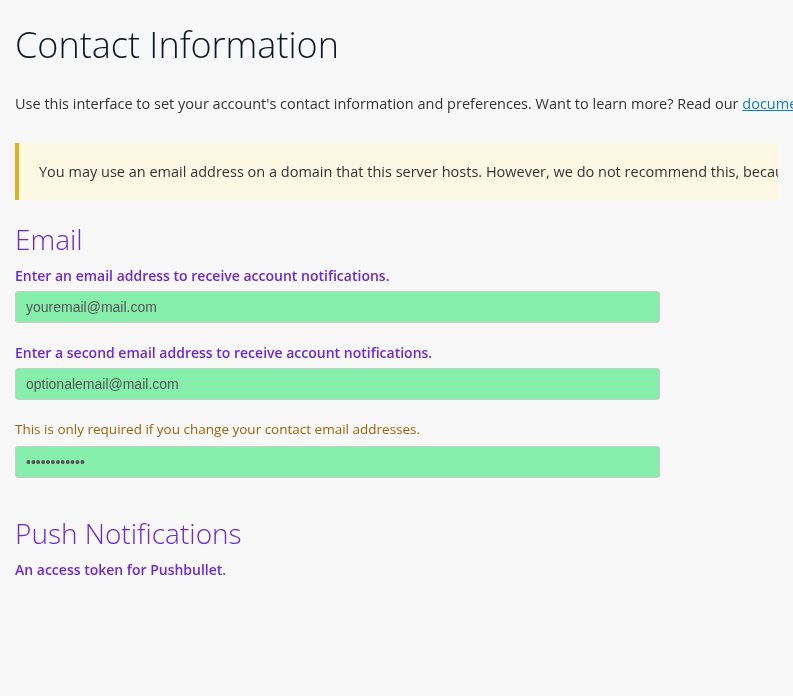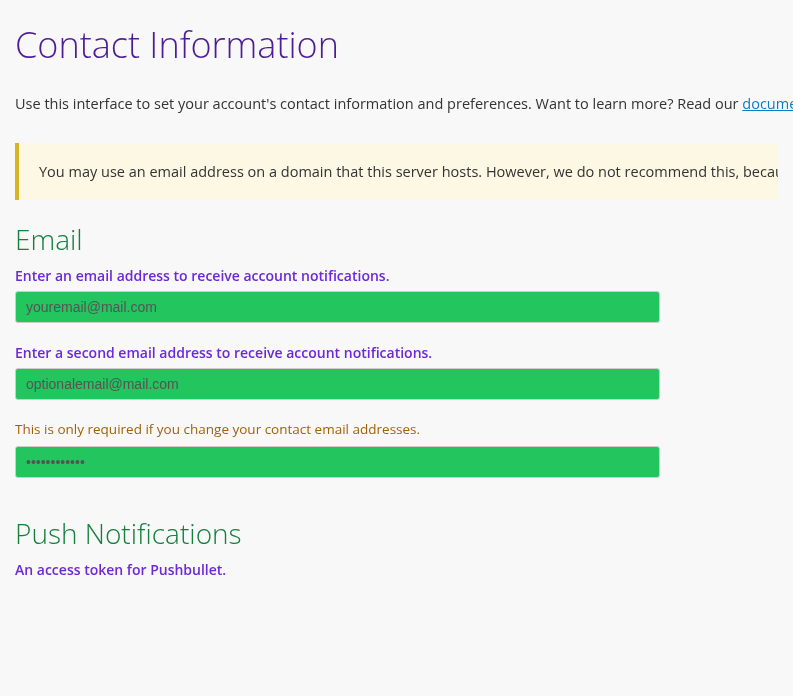--- a/index.html
+++ b/index.html
@@ -11,28 +11,28 @@
       font-family: -apple-system, BlinkMacSystemFont, "Segoe UI", "Open Sans", Helvetica, Arial, sans-serif;
       background: #f8f8f8;
       color: #333;
       padding: 0 15px;
       width: 793px;
       overflow: hidden;
     }
     h1 {
       font-size: 36px;
       font-weight: 300;
-      color: #4c1d95;
+      color: #0f172a;
       margin-top: 20px;
       margin-bottom: 25px;
     }
     h2 {
       font-size: 28px;
       font-weight: 300;
-      color: #15803d;
+      color: #6d28d9;
       margin-top: 18px;
       margin-bottom: 8px;
     }
     .intro {
       font-size: 14.5px;
       color: #333;
       margin-bottom: 30px;
       white-space: nowrap;
     }
     .intro a {
@@ -67,21 +67,21 @@
       margin-bottom: 8px;
     }
     .form-input {
       width: 645px;
       height: 32px;
       padding: 6px 10px;
       border: 1px solid #ccc;
       border-radius: 3px;
       font-size: 14px;
       color: #555;
-      background: #22c55e;
+      background: #86efac;
       margin-bottom: 18px;
     }
     .form-input::placeholder {
       color: #999;
     }
     .form-group {
       margin-bottom: 2px;
     }
   </style>
 </head>

